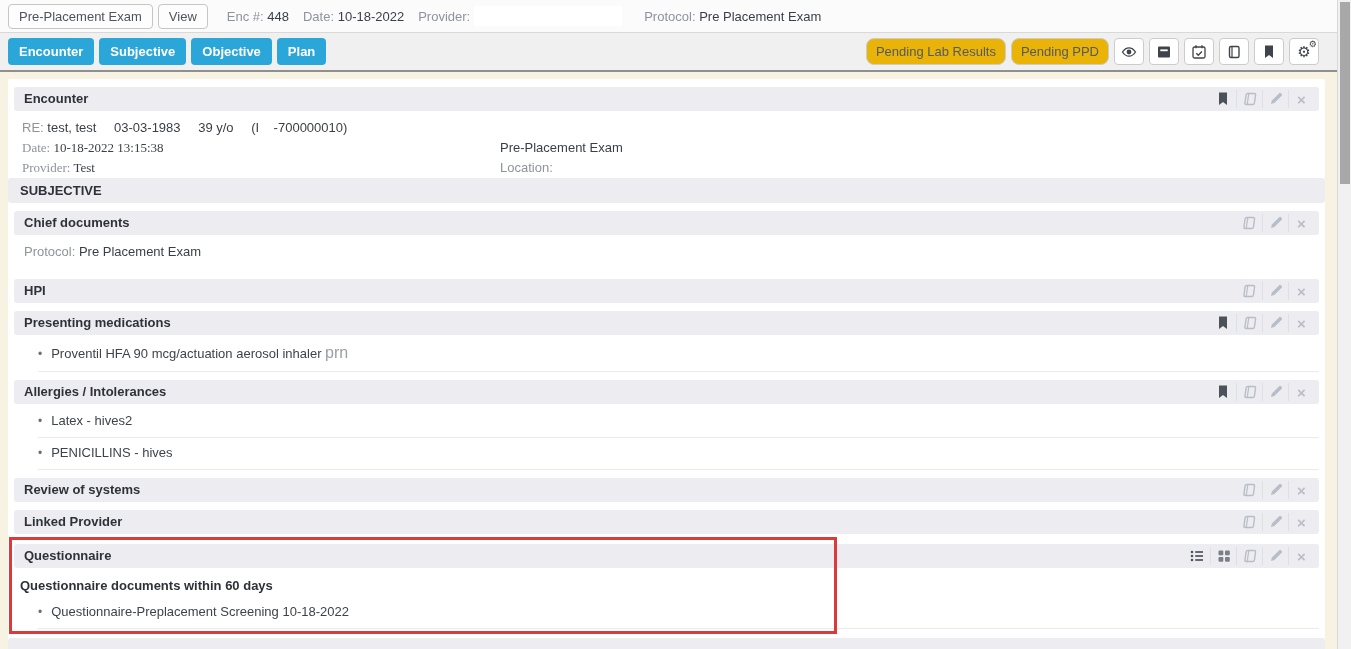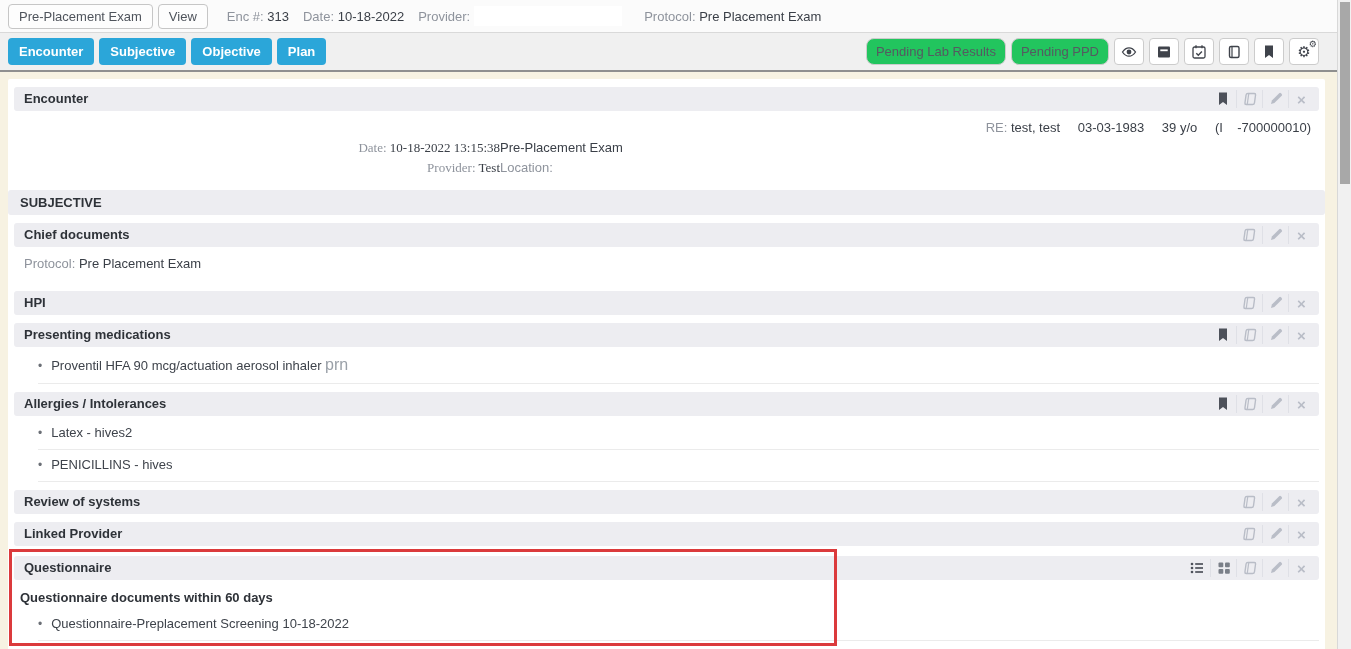--- a/index.html
+++ b/index.html
@@ -12,42 +12,42 @@
   .tb-btn { border:1px solid #c6c6c6; border-radius:4px; background:#fdfdfd; color:#4f545c; font-size:13px; padding:4px 10px; margin-right:5px; cursor:pointer; }
   .meta { margin-left:14px; white-space:pre; }
   .lbl { color:#8e939c; }
   .val { color:#3a3f47; }
   .provider-input { width:148px; height:20px; border:none; background:#fff; margin-left:4px; vertical-align:middle; font:inherit; padding:0 4px; }
 
   
   .topbar2 { height:39px; background:#f0f0f0; border-bottom:2px solid #8f8f8f; display:flex; align-items:center; padding:0 8px; width:1337px; }
   .blue-btn { background:#2ba6d9; color:#fff; font-weight:bold; font-size:13px; border:none; border-radius:4px; padding:6px 11px; margin-right:5px; cursor:pointer; }
   .tb2-right { margin-left:auto; display:flex; align-items:center; gap:5px; padding-right:10px; }
-  .white-btn { background:#22c55e; border:1px solid #ccc; border-radius:8px; color:#555a61; font-size:13px; padding:5px 9px; cursor:pointer; }
+  .white-btn { background:#eab308; border:1px solid #ccc; border-radius:8px; color:#555a61; font-size:13px; padding:5px 9px; cursor:pointer; }
   .icon-btn { background:#fff; border:1px solid #ccc; border-radius:4px; width:30px; height:27px; display:flex; align-items:center; justify-content:center; color:#3f434b; cursor:pointer; }
   .icon-btn svg { display:block; }
   .gear-wrap { position:relative; font-size:15px; line-height:1; }
   .gear-small { position:absolute; font-size:9px; top:-4px; right:-6px; }
 
   
   .content-area { padding:7px 12px 0 8px; width:1337px; }
   .panel { background:#fff; padding:8px 0 0 0; min-height:569px; border-radius:2px; }
 
   .top-section-bar { background:#ededf1; border-radius:3px; padding:0 12px; height:25px; line-height:25px; font-weight:bold; color:#2e3238; font-size:13px; position:relative; }
   .sub { margin:0 6px; }
   .section-bar { background:#ededf1; border-radius:3px; padding:0 10px; height:24px; line-height:24px; font-weight:bold; color:#2e3238; font-size:13px; position:relative; margin:8px 0 0 0; }
 
   .icon-group { position:absolute; right:5px; top:50%; transform:translateY(-50%); display:flex; align-items:center; }
   .icon-cell { width:26px; height:18px; display:flex; align-items:center; justify-content:center; color:#b9bdc7; border-left:1px solid #dfe0e6; cursor:pointer; font-weight:normal; }
   .icon-cell:first-child { border-left:none; }
   .icon-cell.dark { color:#4d515a; }
   .icon-cell .x-glyph { font-size:15px; font-weight:bold; line-height:1; }
   .skew { transform:skewX(-8deg); }
 
-  .enc-body { padding:7px 8px 12px 8px; line-height:20px;text-align:right; }
+  .enc-body { padding:7px 8px 0 8px; line-height:20px; }
   .enc-cols { display:flex; }
   .enc-col-l { width:478px;font-family:Liberation Serif, serif; }
   .sec-content { padding:9px 8px 12px 10px; }
 
   ul.items { list-style:none; margin:2px 0 6px 0; }
   ul.items li { margin-left:24px; padding:7px 0 9px 0; border-bottom:1px solid #ebebeb; color:#3e434b; }
   ul.items li::before { content:"•"; color:#6b6f76; margin-right:9px; font-size:12px; }
   .sig { color:#9aa0a8; font-size:16px; }
 
   .q-wrap { position:relative; }
@@ -105,21 +105,21 @@
         <path d="M5.3 9.2l2 2 3.6-3.7" fill="none" stroke="currentColor" stroke-width="1.4"></path>
       </g>
   </defs>
 </svg>
 
 <div class="page">
 
   <div class="topbar1">
     <button class="tb-btn">Pre-Placement Exam</button>
     <button class="tb-btn">View</button>
-    <span class="meta"><span class="lbl">Enc #:</span> <span class="val">313</span></span>
+    <span class="meta"><span class="lbl">Enc #:</span> <span class="val">448</span></span>
     <span class="meta"><span class="lbl">Date:</span> <span class="val">10-18-2022</span></span>
     <span class="meta"><span class="lbl">Provider:</span></span>
     <input class="provider-input" type="text" value="" style="">
     <span class="meta" style="margin-left:22px"><span class="lbl">Protocol:</span> <span class="val">Pre Placement Exam</span></span>
   </div>
 
   <div class="topbar2">
     <button class="blue-btn">Encounter</button>
     <button class="blue-btn">Subjective</button>
     <button class="blue-btn">Objective</button>

